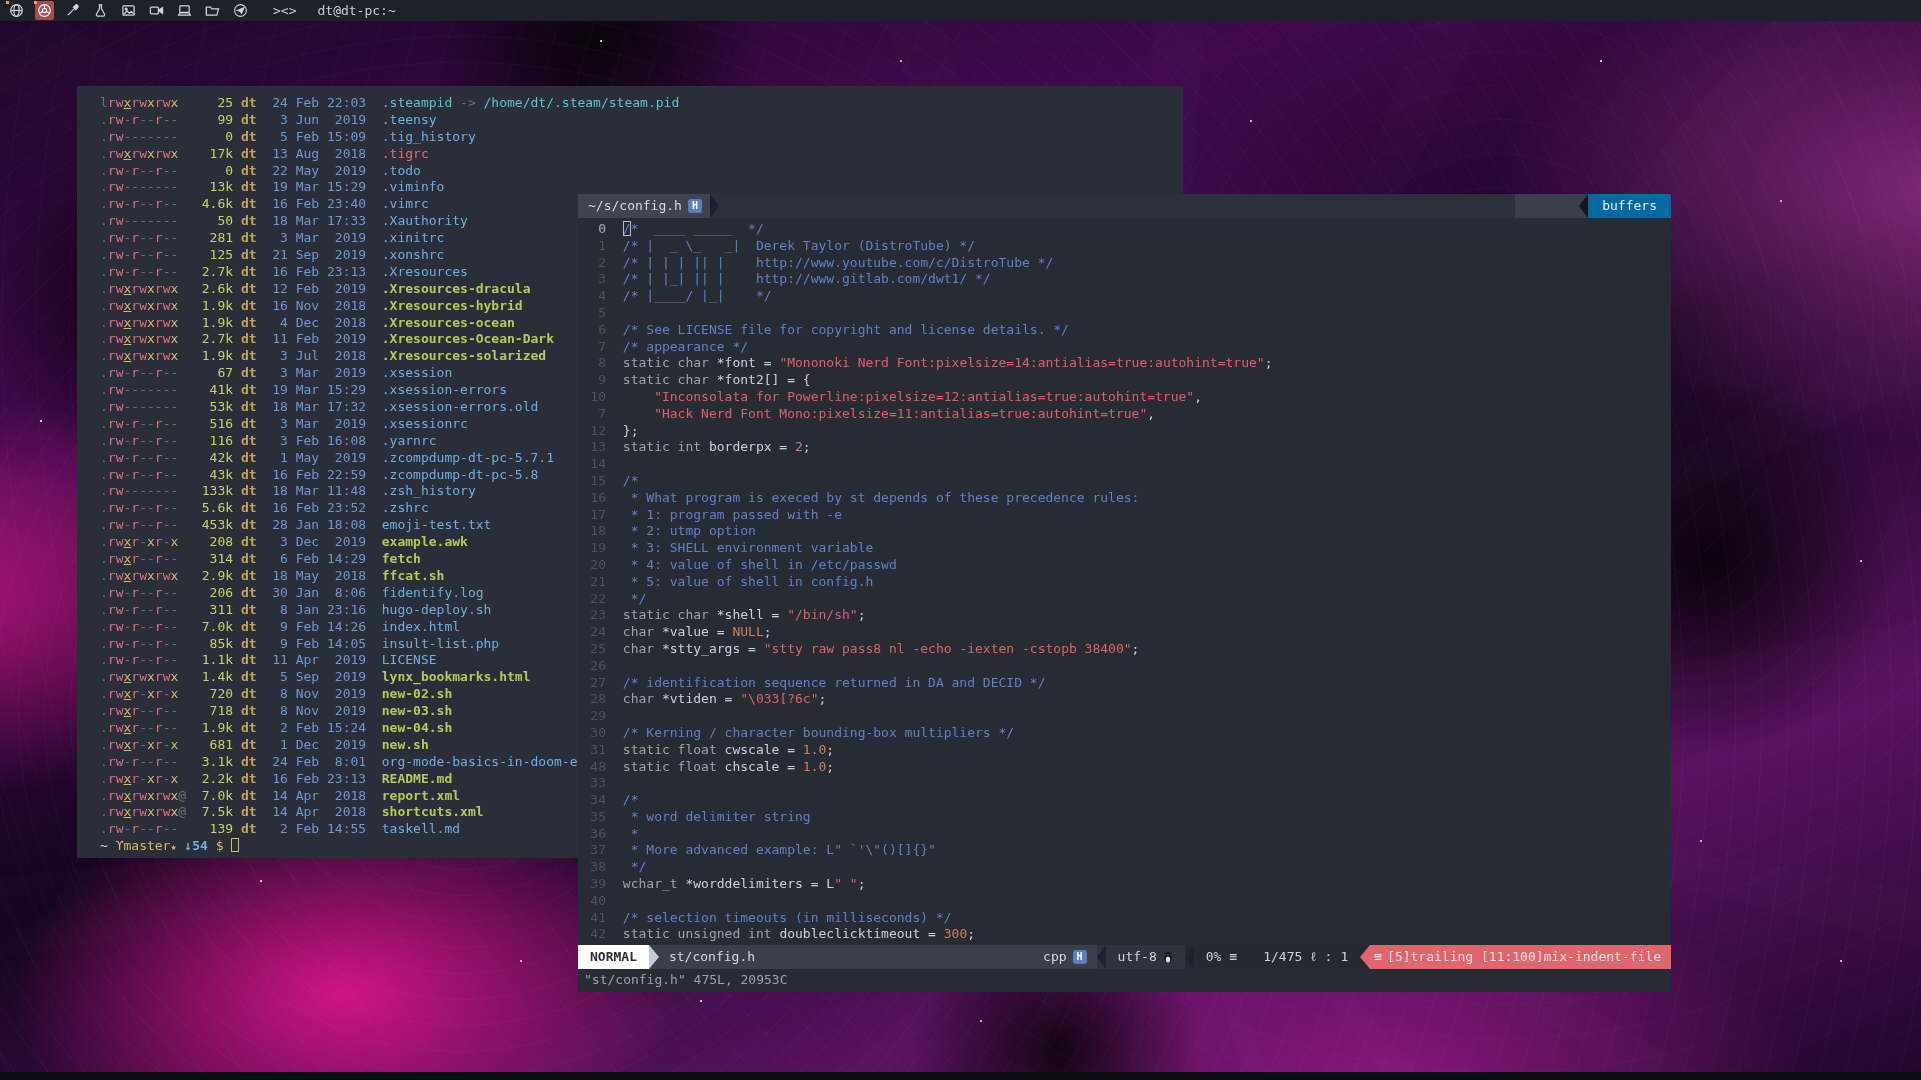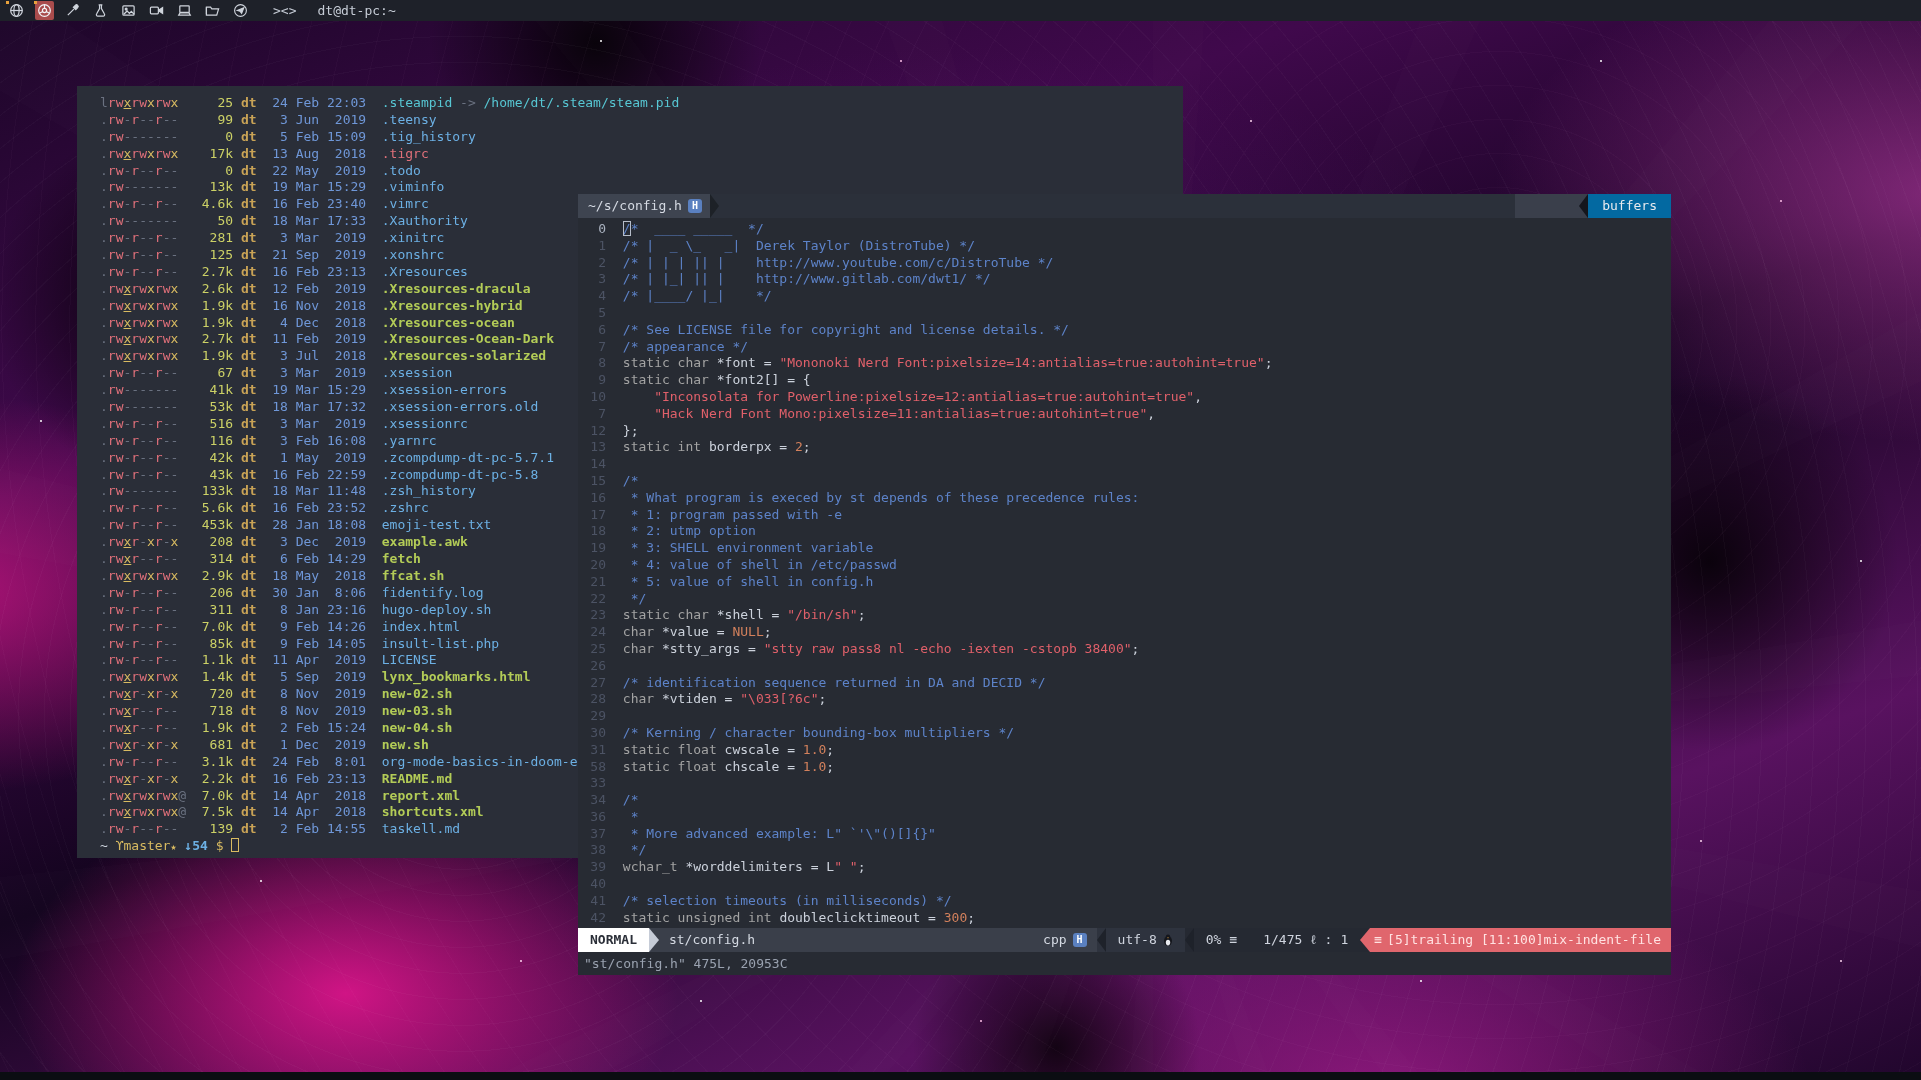--- a/index.html
+++ b/index.html
@@ -275,23 +275,24 @@
       <div class="vrow"><span class="ln">22</span> <span class="tc"> */</span></div>
       <div class="vrow"><span class="ln">23</span> <span class="tk">static char </span><span class="tn">*shell = </span><span class="ts">"/bin/sh"</span><span class="tn">;</span></div>
       <div class="vrow"><span class="ln">24</span> <span class="tk">char </span><span class="tn">*value = </span><span class="td">NULL</span><span class="tn">;</span></div>
       <div class="vrow"><span class="ln">25</span> <span class="tk">char </span><span class="tn">*stty_args = </span><span class="ts">"stty raw pass8 nl -echo -iexten -cstopb 38400"</span><span class="tn">;</span></div>
       <div class="vrow"><span class="ln">26</span> </div>
       <div class="vrow"><span class="ln">27</span> <span class="tc">/* identification sequence returned in DA and DECID */</span></div>
       <div class="vrow"><span class="ln">28</span> <span class="tk">char </span><span class="tn">*vtiden = </span><span class="ts">"\033[?6c"</span><span class="tn">;</span></div>
       <div class="vrow"><span class="ln">29</span> </div>
       <div class="vrow"><span class="ln">30</span> <span class="tc">/* Kerning / character bounding-box multipliers */</span></div>
       <div class="vrow"><span class="ln">31</span> <span class="tk">static float </span><span class="tn">cwscale = </span><span class="td">1.0</span><span class="tn">;</span></div>
-      <div class="vrow"><span class="ln">58</span> <span class="tk">static float </span><span class="tn">chscale = </span><span class="td">1.0</span><span class="tn">;</span></div>
+      <div class="vrow"><span class="ln">48</span> <span class="tk">static float </span><span class="tn">chscale = </span><span class="td">1.0</span><span class="tn">;</span></div>
       <div class="vrow"><span class="ln">33</span> </div>
       <div class="vrow"><span class="ln">34</span> <span class="tc">/*</span></div>
+      <div class="vrow"><span class="ln">35</span> <span class="tc"> * word delimiter string</span></div>
       <div class="vrow"><span class="ln">36</span> <span class="tc"> *</span></div>
       <div class="vrow"><span class="ln">37</span> <span class="tc"> * More advanced example: L" `'\"()[]{}"</span></div>
       <div class="vrow"><span class="ln">38</span> <span class="tc"> */</span></div>
       <div class="vrow"><span class="ln">39</span> <span class="tk">wchar_t </span><span class="tn">*worddelimiters = </span><span class="tn">L</span><span class="ts">" "</span><span class="tn">;</span></div>
       <div class="vrow"><span class="ln">40</span> </div>
       <div class="vrow"><span class="ln">41</span> <span class="tc">/* selection timeouts (in milliseconds) */</span></div>
       <div class="vrow"><span class="ln">42</span> <span class="tk">static unsigned int </span><span class="tn">doubleclicktimeout = </span><span class="td">300</span><span class="tn">;</span></div>
     </div>
   <div class="statusline">
     <span class="sl-mode">NORMAL</span>

